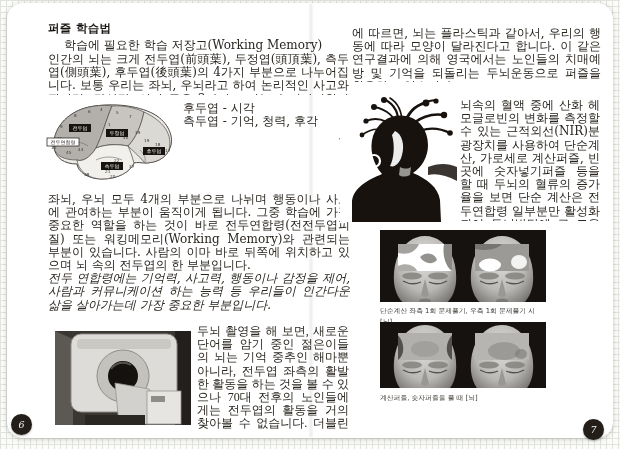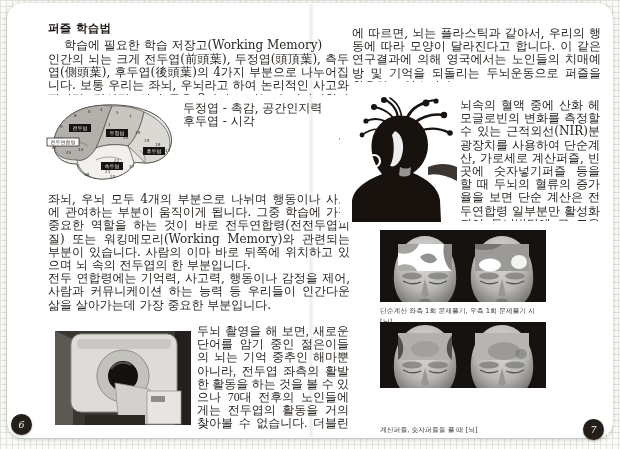--- a/index.html
+++ b/index.html
@@ -28,21 +28,21 @@
   .listline{white-space:nowrap;}
   .caption{font-size:6.8px;line-height:11px;color:#3c3833;text-align:left;
     font-family:"DejaVu Sans","Liberation Sans",sans-serif;}
   .pagenum{
     width:21px;height:21px;border-radius:50%;background:#241e19;
     color:#f5f2ee;font-family:"DejaVu Serif","Liberation Serif",serif;
     font-style:italic;font-size:9.5px;display:flex;align-items:center;justify-content:center;
     box-shadow:0 1px 2px rgba(0,0,0,.3);
   }
   p{margin:0 0 0 0;}
-  p + p{text-indent:0;}
+  p + p{text-indent:0;font-style:italic;}
   svg{display:block;}
 </style>
 </head>
 <body>
 
 <div class="stage">
   <div class="spread"></div>
   <div class="fold"></div>
 
   <div class="abs title" style="left:48px;top:21px;">퍼즐 학습법</div>
@@ -90,22 +90,22 @@
         <text x="73" y="35" fill="#ffffff" text-anchor="middle">두정엽</text>
         <rect x="99" y="47" width="22" height="8" fill="#17130f"></rect>
         <text x="110" y="53" fill="#ffffff" text-anchor="middle">후두엽</text>
         <rect x="57" y="62" width="22" height="8" fill="#17130f"></rect>
         <text x="68" y="68" fill="#ffffff" text-anchor="middle">측두엽</text>
       </g>
     </svg>
   </div>
 
   <div class="abs serif" style="left:183px;top:102px;width:168px;">
-    <div class="listline">두정엽 - 촉감, 공간인지력</div>
     <div class="listline">후두엽 - 시각</div>
+    <div class="listline">측두엽 - 기억, 청력, 후각</div>
   </div>
 
   <div class="abs serif" style="left:48px;top:193px;width:302px;height:131px;">
     <p>좌뇌, 우뇌 모두 4개의 부분으로 나뉘며 행동이나 사고에 관여하는 부분이 움직이게 됩니다. 그중 학습에 가장 중요한 역할을 하는 것이 바로 전두연합령(전전두엽피질) 또는 워킹메모리(Working Memory)와 관련되는 부분이 있습니다. 사람의 이마 바로 뒤쪽에 위치하고 있으며 뇌 속의 전두엽의 한 부분입니다.</p>
     <p>전두 연합령에는 기억력, 사고력, 행동이나 감정을 제어, 사람과 커뮤니케이션 하는 능력 등 우리들이 인간다운 삶을 살아가는데 가장 중요한 부분입니다.</p>
 
   </div>
 
   <div class="abs" style="left:55px;top:331px;">
     <svg width="136" height="94" viewBox="0 0 136 94">
@@ -225,16 +225,16 @@
         <rect x="-27" y="-24" width="54" height="27" fill="#b7b5b1"></rect>
         <ellipse cx="2" cy="-6" rx="16" ry="9" fill="#8e8c88" opacity=".65"></ellipse>
         <ellipse cx="19" cy="-3" rx="6" ry="5" fill="#7c7a76" opacity=".6"></ellipse>
         <ellipse cx="-13" cy="8" rx="10" ry="3.5" fill="#84827d" opacity=".85"></ellipse>
         <ellipse cx="13" cy="8" rx="10" ry="3.5" fill="#84827d" opacity=".85"></ellipse>
         <path d="M-22,13 Q-13,18 -4,14 M4,14 Q13,18 22,13" fill="none" stroke="#55534f" stroke-width="1.3"></path>
         <path d="M0,11 L-4,27 Q0,31 4,27 Z" fill="#9a9894"></path>
       </g>
     </svg>
   </div>
-  <div class="abs caption" style="left:380px;top:393px;width:166px;margin-top:32px;">계산퍼즐, 숫자퍼즐을 풀 때 [뇌]</div>
+  <div class="abs caption" style="left:380px;top:393px;width:166px;">계산퍼즐, 숫자퍼즐을 풀 때 [뇌]</div>
 
   <div class="abs pagenum" style="left:583px;top:419px;">7</div>
 </div>
 
 </body></html>

